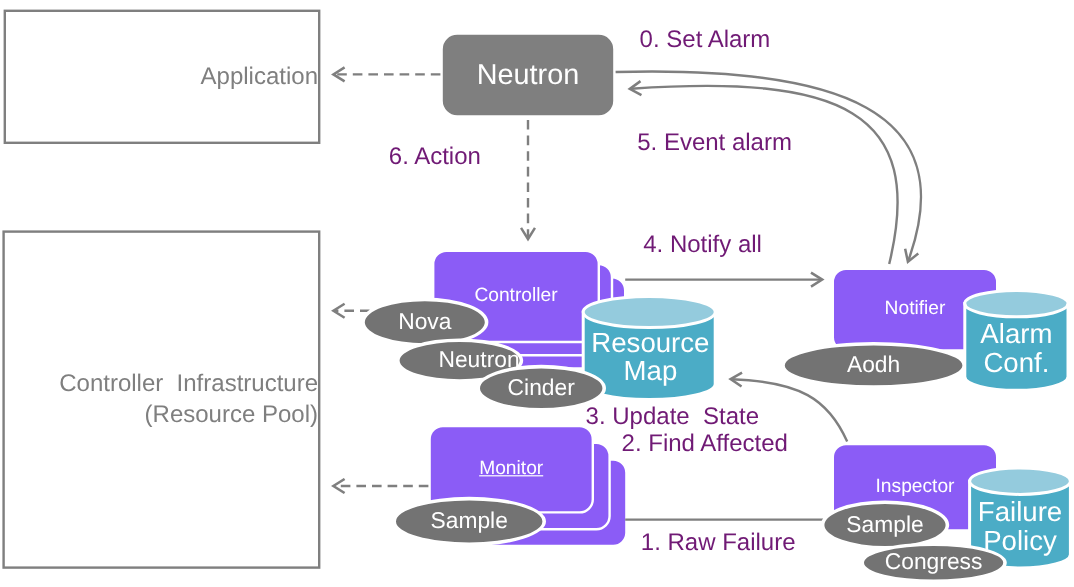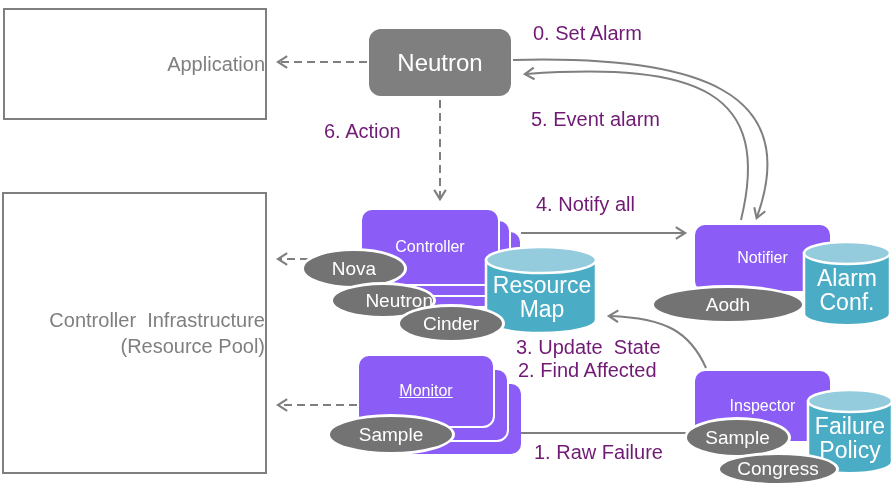--- a/index.html
+++ b/index.html
@@ -57,21 +57,21 @@
   #sample-inspector{left:684px;top:417px;width:107px;height:41px;}
   #congress{left:717px;top:452px;width:122px;height:34px;}
   
   #connectors{position:absolute;left:0;top:0;pointer-events:none;}
   
   .flow-label{position:absolute;color:#701a75;font-size:20px;white-space:pre;}
   #lbl-set-alarm{left:533px;top:22px;}
   #lbl-event-alarm{left:531px;top:108px;}
   #lbl-action{left:324px;top:120px;}
   #lbl-notify-all{left:536px;top:193px;}
-  #lbl-update-state{left:516px;top:336px;}
+  #lbl-update-state{left:488px;top:336px;}
   #lbl-find-affected{left:518px;top:359px;}
   #lbl-raw-failure{left:534px;top:441px;}
 </style>
 </head>
 <body>
 
 <div class="stage">
 
   <div class="outline-box" id="app-box">
     <span class="line">Application</span>

